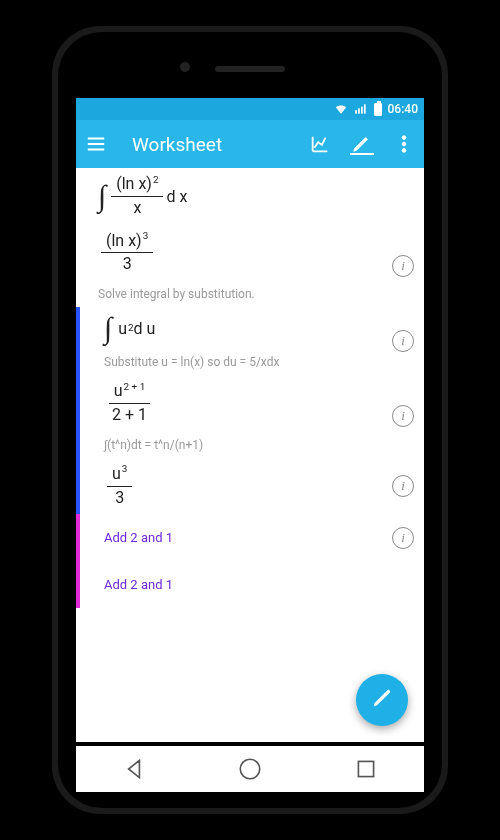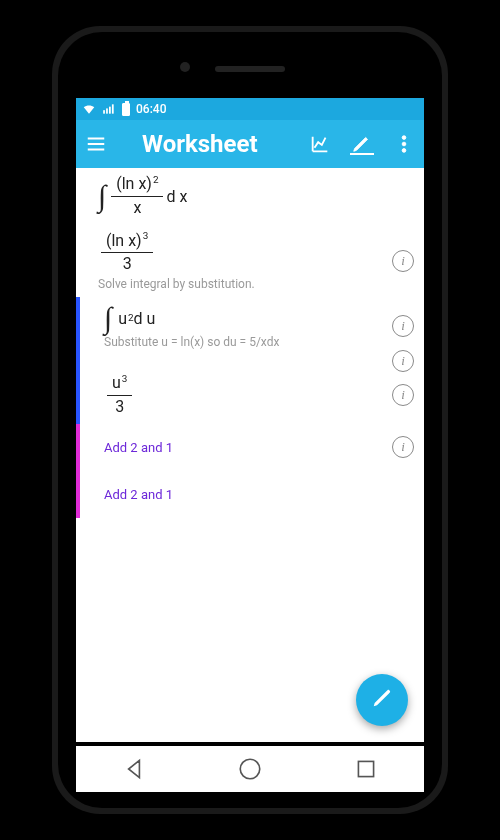--- a/index.html
+++ b/index.html
@@ -59,20 +59,21 @@
     display: flex;
     flex-direction: column;
   }
   
   .statusbar {
     height: 22px;
     background: #1ca8df;
     color: #fff;
     display: flex;
     align-items: center;
+    justify-content: flex-end;
     gap: 6px;
     padding: 0 6px;
     font-size: 12px;
   }
   .statusbar .time { font-weight: 500; }
   .sb-icon svg { width: 14px; height: 14px; fill: #fff; display:block;}
   .battery {
     width: 8px; height: 13px; border: 1px solid #fff; border-radius:1px;
     position: relative; background:#fff;
   }
@@ -82,38 +83,38 @@
   
   .actionbar {
     height: 48px;
     background: #29b6e8;
     color: #fff;
     display: flex;
     align-items: center;
     padding: 0 8px;
     gap: 18px;
   }
-  .actionbar .title { font-size: 24px; font-weight:700; flex:1; margin-left:16px;}
+  .actionbar .title { font-size: 19px; font-weight:400; flex:1; margin-left:6px;}
   .ab-icon { width:24px; height:24px; display:flex; align-items:center; justify-content:center; cursor:pointer;}
   .ab-icon svg { width:22px; height:22px; fill:#fff; stroke:#fff; }
   .ab-edit { border-bottom: 2px solid #fff; padding-bottom:1px; height:22px;}
   
   .content {
     flex: 1;
     overflow: hidden;
     position: relative;
     background:#fff;
   }
   .row {
     position: relative;
     padding: 6px 44px 6px 18px;
     border-left: 4px solid transparent;
   }
   .row.indent { padding-left: 24px; }
-  .row .hint { color:#9a9a9a; font-size:12px; margin-top:2px;}
+  .row .hint { color:#9a9a9a; font-size:12px; margin-top:12px;}
   .row.border-blue { border-left-color:#2854ff; }
   .row.border-magenta { border-left-color:#e02bd6; }
   .info-btn {
     position:absolute; right:10px; top:50%; transform:translateY(-50%);
     width:22px; height:22px; border:1.5px solid #8a8a8a; border-radius:50%;
     display:flex; align-items:center; justify-content:center;
     color:#8a8a8a; font-family:Georgia,serif; font-style:italic; font-size:13px;
     cursor:pointer;
   }
   .math { color:#222; font-size:16px; display:inline-flex; align-items:center;}
@@ -222,20 +223,27 @@
 
         <div class="row indent border-blue">
           <span class="math">
             <span class="int">∫</span>&nbsp;<span>u</span><sup>2</sup><span>d</span>&nbsp;<span>u</span>
           </span>
           <div class="hint">Substitute u = ln(x) so du = 5/xdx</div>
           <div class="info-btn">i</div>
         </div>
 
         <div class="row indent border-blue">
+          <span class="math">
+            <span class="frac">
+              <span class="num"><span>u</span><sup>2 + 1</sup></span>
+              <span class="den">2 + 1</span>
+            </span>
+          </span>
+          <div class="hint">∫(t^n)dt = t^n/(n+1)</div>
           <div class="info-btn">i</div>
         </div>
 
         <div class="row indent border-blue">
           <span class="math">
             <span class="frac">
               <span class="num"><span>u</span><sup>3</sup></span>
               <span class="den">3</span>
             </span>
           </span>

